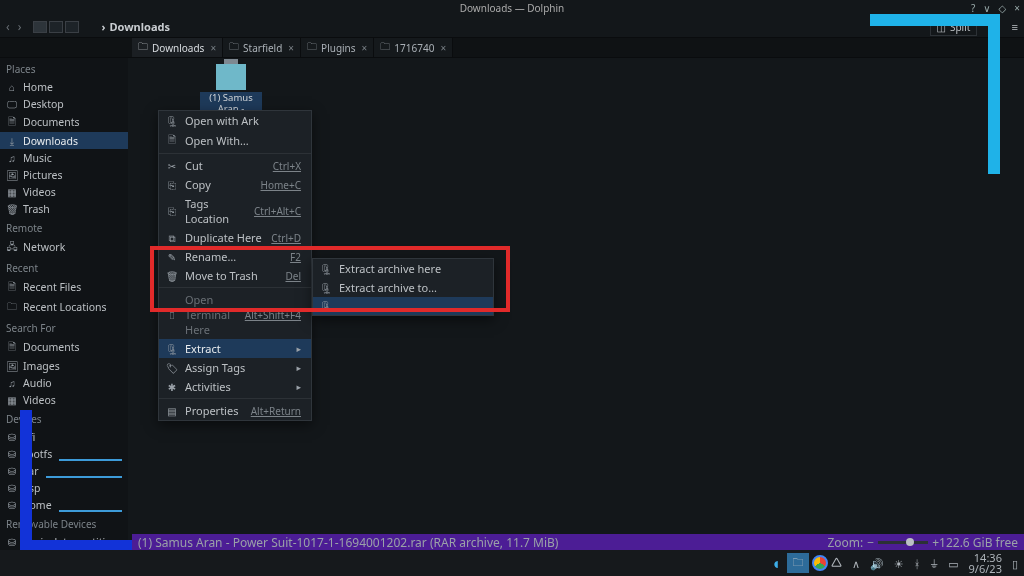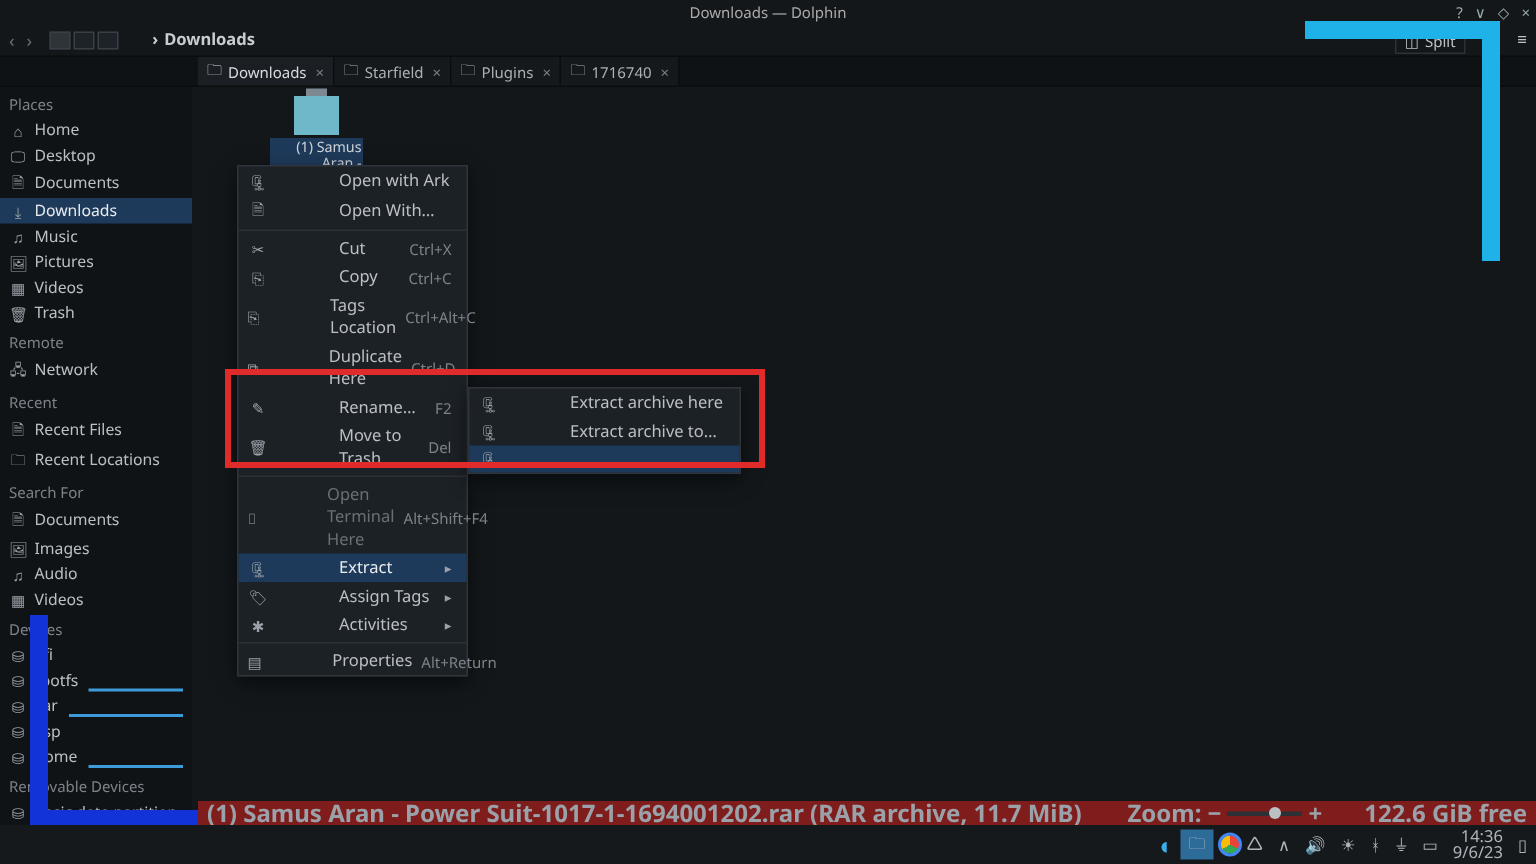--- a/index.html
+++ b/index.html
@@ -81,23 +81,23 @@
   .sideitem.selected { background: #1e3a5a; color: #e8ecef; }
   .sideicon { width: 12px; text-align: center; color: #9aa1a8; font-size: 10px; }
   .sideitem .bar { flex:1; height:2px; background:#3d9bd9; margin-left:2px; align-self:flex-end; }
   .sideitem.partial .bar { width: 50%; }
   
   .main {
     flex: 1; position: relative;
     background: #13171a;
   }
   .file {
-    position: absolute; left: 4px; top: 6px;
+    position: absolute; left: 24px; top: 6px;
     width: 62px;
-    text-align: right;
+    text-align: center;
     font-size: 9.5px; line-height: 11px;
     color: #d0d4d8;
   }
   .file .thumb {
     width: 30px; height: 26px;
     background: #6fb8c9;
     margin: 0 auto 2px;
     position: relative;
   }
   .file .thumb::before {
@@ -113,22 +113,22 @@
     box-shadow: 0 4px 12px rgba(0,0,0,.5);
     font-size: 11px;
     color: #bcc0c4;
   }
   .ctxmenu .item {
     display: flex; align-items: center; gap: 6px;
     padding: 2px 10px 2px 6px;
     min-height: 17px;
   }
   .ctxmenu .item .icn { width: 14px; text-align:center; color:#9aa1a8; font-size: 10px; }
-  .ctxmenu .item .lbl { flex: 1; margin-left: 41px; }
-  .ctxmenu .item .scut { color: #7c8389; font-size: 10px; }
+  .ctxmenu .item .lbl { flex: 1; }
+  .ctxmenu .item .scut { color: #7c8389; font-size: 10px; text-decoration: underline; }
   .ctxmenu .item .arw { color: #9aa1a8; font-size: 9px; }
   .ctxmenu .sep { height:1px; background:#2c3136; margin: 2px 0; }
   .ctxmenu .item.hl { background: #1e3a5a; color: #e8ecef; }
   .ctxmenu .item.obscured { color:#6a7076; }
   
   .redbox {
     position: absolute;
     border: 4px solid #e12a2a;
     pointer-events: none;
   }
@@ -141,28 +141,27 @@
     position: absolute;
     background: #1233d8;
     pointer-events: none;
   }
   
   .status {
     position: absolute; left: 132px; right: 0; bottom: 26px;
     height: 16px;
     display: flex; align-items: center;
     padding: 0 6px;
-    font-size: 16px; color: #9aa1a8;
-    background: #7f1d1d;
-    font-weight: bold;
+    font-size: 12px; color: #9aa1a8;
+    background: #4c1d95;
   }
   .status .zoom { margin-left: auto; display: flex; align-items: center; gap:4px; }
   .status .track { width: 50px; height: 3px; background: #2c3136; position: relative; }
   .status .thumb2 { position:absolute; left: 28px; top:-3px; width:8px; height:8px; border-radius:50%; background:#bcc0c4; }
-  .status .free { margin-left: 28px; }
+  .status .free { margin-left: 0; }
   
   .taskbar {
     position: absolute; left:0; right:0; bottom:0;
     height: 26px;
     background: #16191c;
     display: flex; align-items: center;
     padding: 0 6px;
   }
   .tray { margin-left: auto; display:flex; align-items:center; gap:10px; color:#aeb4ba; font-size: 11px; }
   .task { width: 22px; height: 20px; display:flex; align-items:center; justify-content:center; }
@@ -356,21 +355,21 @@
     </div>
   <div class="sep"></div>
   <div class="item">
       <span class="icn">✂</span>
       <span class="lbl">Cut</span>
       <span class="scut">Ctrl+X</span>
     </div>
   <div class="item">
       <span class="icn">⎘</span>
       <span class="lbl">Copy</span>
-      <span class="scut">Ctrl+C</span>
+      <span class="scut">Home+C</span>
     </div>
   <div class="item">
       <span class="icn">⎘</span>
       <span class="lbl">Tags Location</span>
       <span class="scut">Ctrl+Alt+C</span>
     </div>
   <div class="item">
       <span class="icn">⧉</span>
       <span class="lbl">Duplicate Here</span>
       <span class="scut">Ctrl+D</span>

